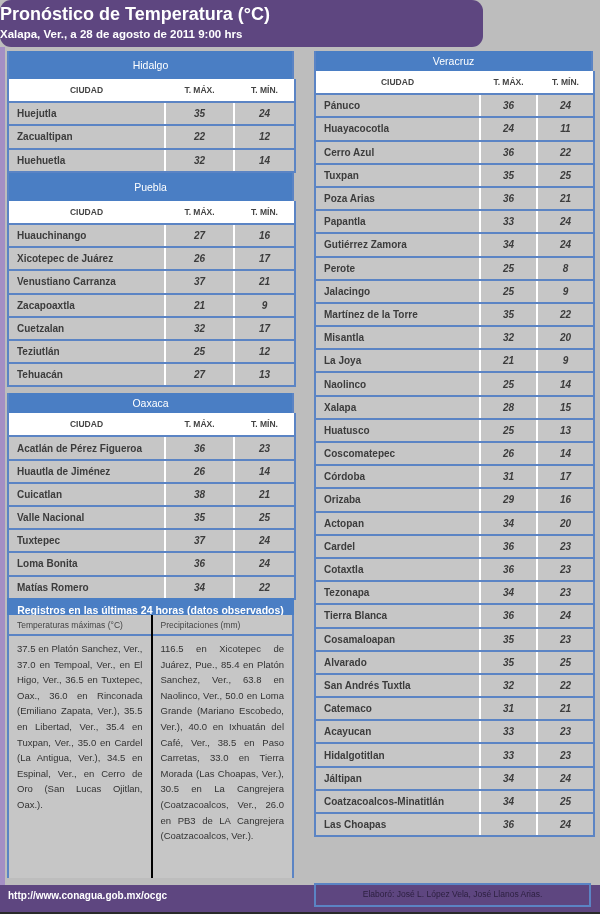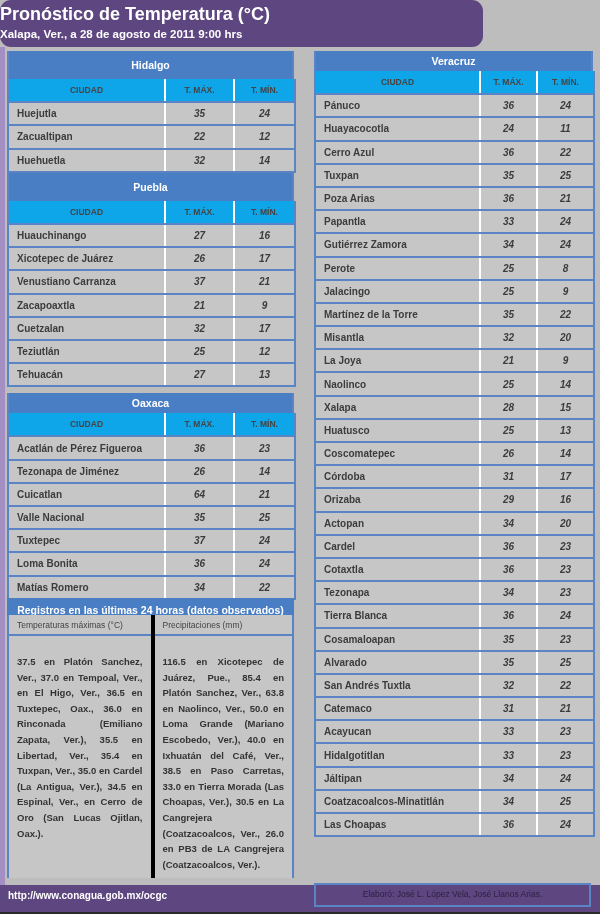--- a/index.html
+++ b/index.html
@@ -34,30 +34,30 @@
     table-layout: fixed;
   }
   table.wx td, table.wx th {
     height: 23.2px;
     font-size: 10px;
     border-bottom: 2px solid #5b84c4;
   }
   .state-head {
     background: #4a7ec4;
     color: #fff;
-    font-weight: bold;
+    font-weight: normal;
     text-align: center;
     font-size: 10.5px;
     height: 28px;
     line-height: 28px;
     border-left: 2px solid #5b84c4; border-right: 2px solid #5b84c4;
   }
   .col-right .state-head { height: 20px; line-height: 20px; }
   table.wx th {
-    background: #0ea5e9;
+    background: #ffffff;
     color: #444;
     font-weight: bold;
     font-size: 8.5px;
     text-align: center;
   }
   table.wx td { background: #c6c6c6; }
   table.wx td.city { padding-left: 8px; font-weight: bold; color: #3c3c3c; }
   table.wx td.num { text-align: center; font-style: italic; font-weight: bold; color: #3c3c3c; }
   table.wx td, table.wx th { border-right: 2px solid #fff; }
   table.wx td:last-child, table.wx th:last-child { border-right: 2px solid #5b84c4; }
@@ -67,28 +67,28 @@
 
   .obs {
     position: absolute; left: 7px; top: 598px; width: 287px; height: 287px;
   }
   .obs-head {
     background: #4a7ec4; color: #fff; font-weight: bold; font-size: 10.5px;
     text-align: center; height: 17px; line-height: 24px;
   }
   .obs-cols { display: flex; height: 263px; border-left: 2px solid #5b84c4; border-right: 2px solid #5b84c4; }
   .obs-col { width: 50%; background: #c6c6c6; }
-  .obs-col + .obs-col { border-left: 4px solid #000000; }
+  .obs-col + .obs-col { border-left: 2px solid #000000; }
   .obs-sub {
     font-size: 8.5px; height: 21px; line-height: 21px; padding-left: 8px;
     border-bottom: 2px solid #5b84c4; color: #444;
   }
   .obs-text {
-    font-size: 9.5px; font-weight: bold; line-height: 15.6px;
-    padding: 18px 8px 0 8px; text-align: justify; color: #333;
+    font-size: 9.5px; font-weight: normal; line-height: 15.6px;
+    padding: 5px 8px 0 8px; text-align: justify; color: #333;
   }
   .footer {
     position: absolute; left: 0; top: 885px; width: 600px; height: 27px;
     background: #5e4680;
     padding-left: 35px;
   }
   .footer .url {
     position: absolute; left: 8px; top: 5px; color: #fff; font-weight: bold; font-size: 10px;
   }
   .footer .credit {
@@ -200,27 +200,27 @@
           <th>CIUDAD</th>
           <th>T. MÁX.</th>
           <th>T. MÍN.</th>
         </tr>
         <tr>
           <td class="city">Acatlán de Pérez Figueroa</td>
           <td class="num">36</td>
           <td class="num">23</td>
         </tr>
         <tr>
-          <td class="city">Tezonapa de Jiménez</td>
+          <td class="city">Huautla de Jiménez</td>
           <td class="num">26</td>
           <td class="num">14</td>
         </tr>
         <tr>
           <td class="city">Cuicatlan</td>
-          <td class="num">64</td>
+          <td class="num">38</td>
           <td class="num">21</td>
         </tr>
         <tr>
           <td class="city">Valle Nacional</td>
           <td class="num">35</td>
           <td class="num">25</td>
         </tr>
         <tr>
           <td class="city">Tuxtepec</td>
           <td class="num">37</td>

